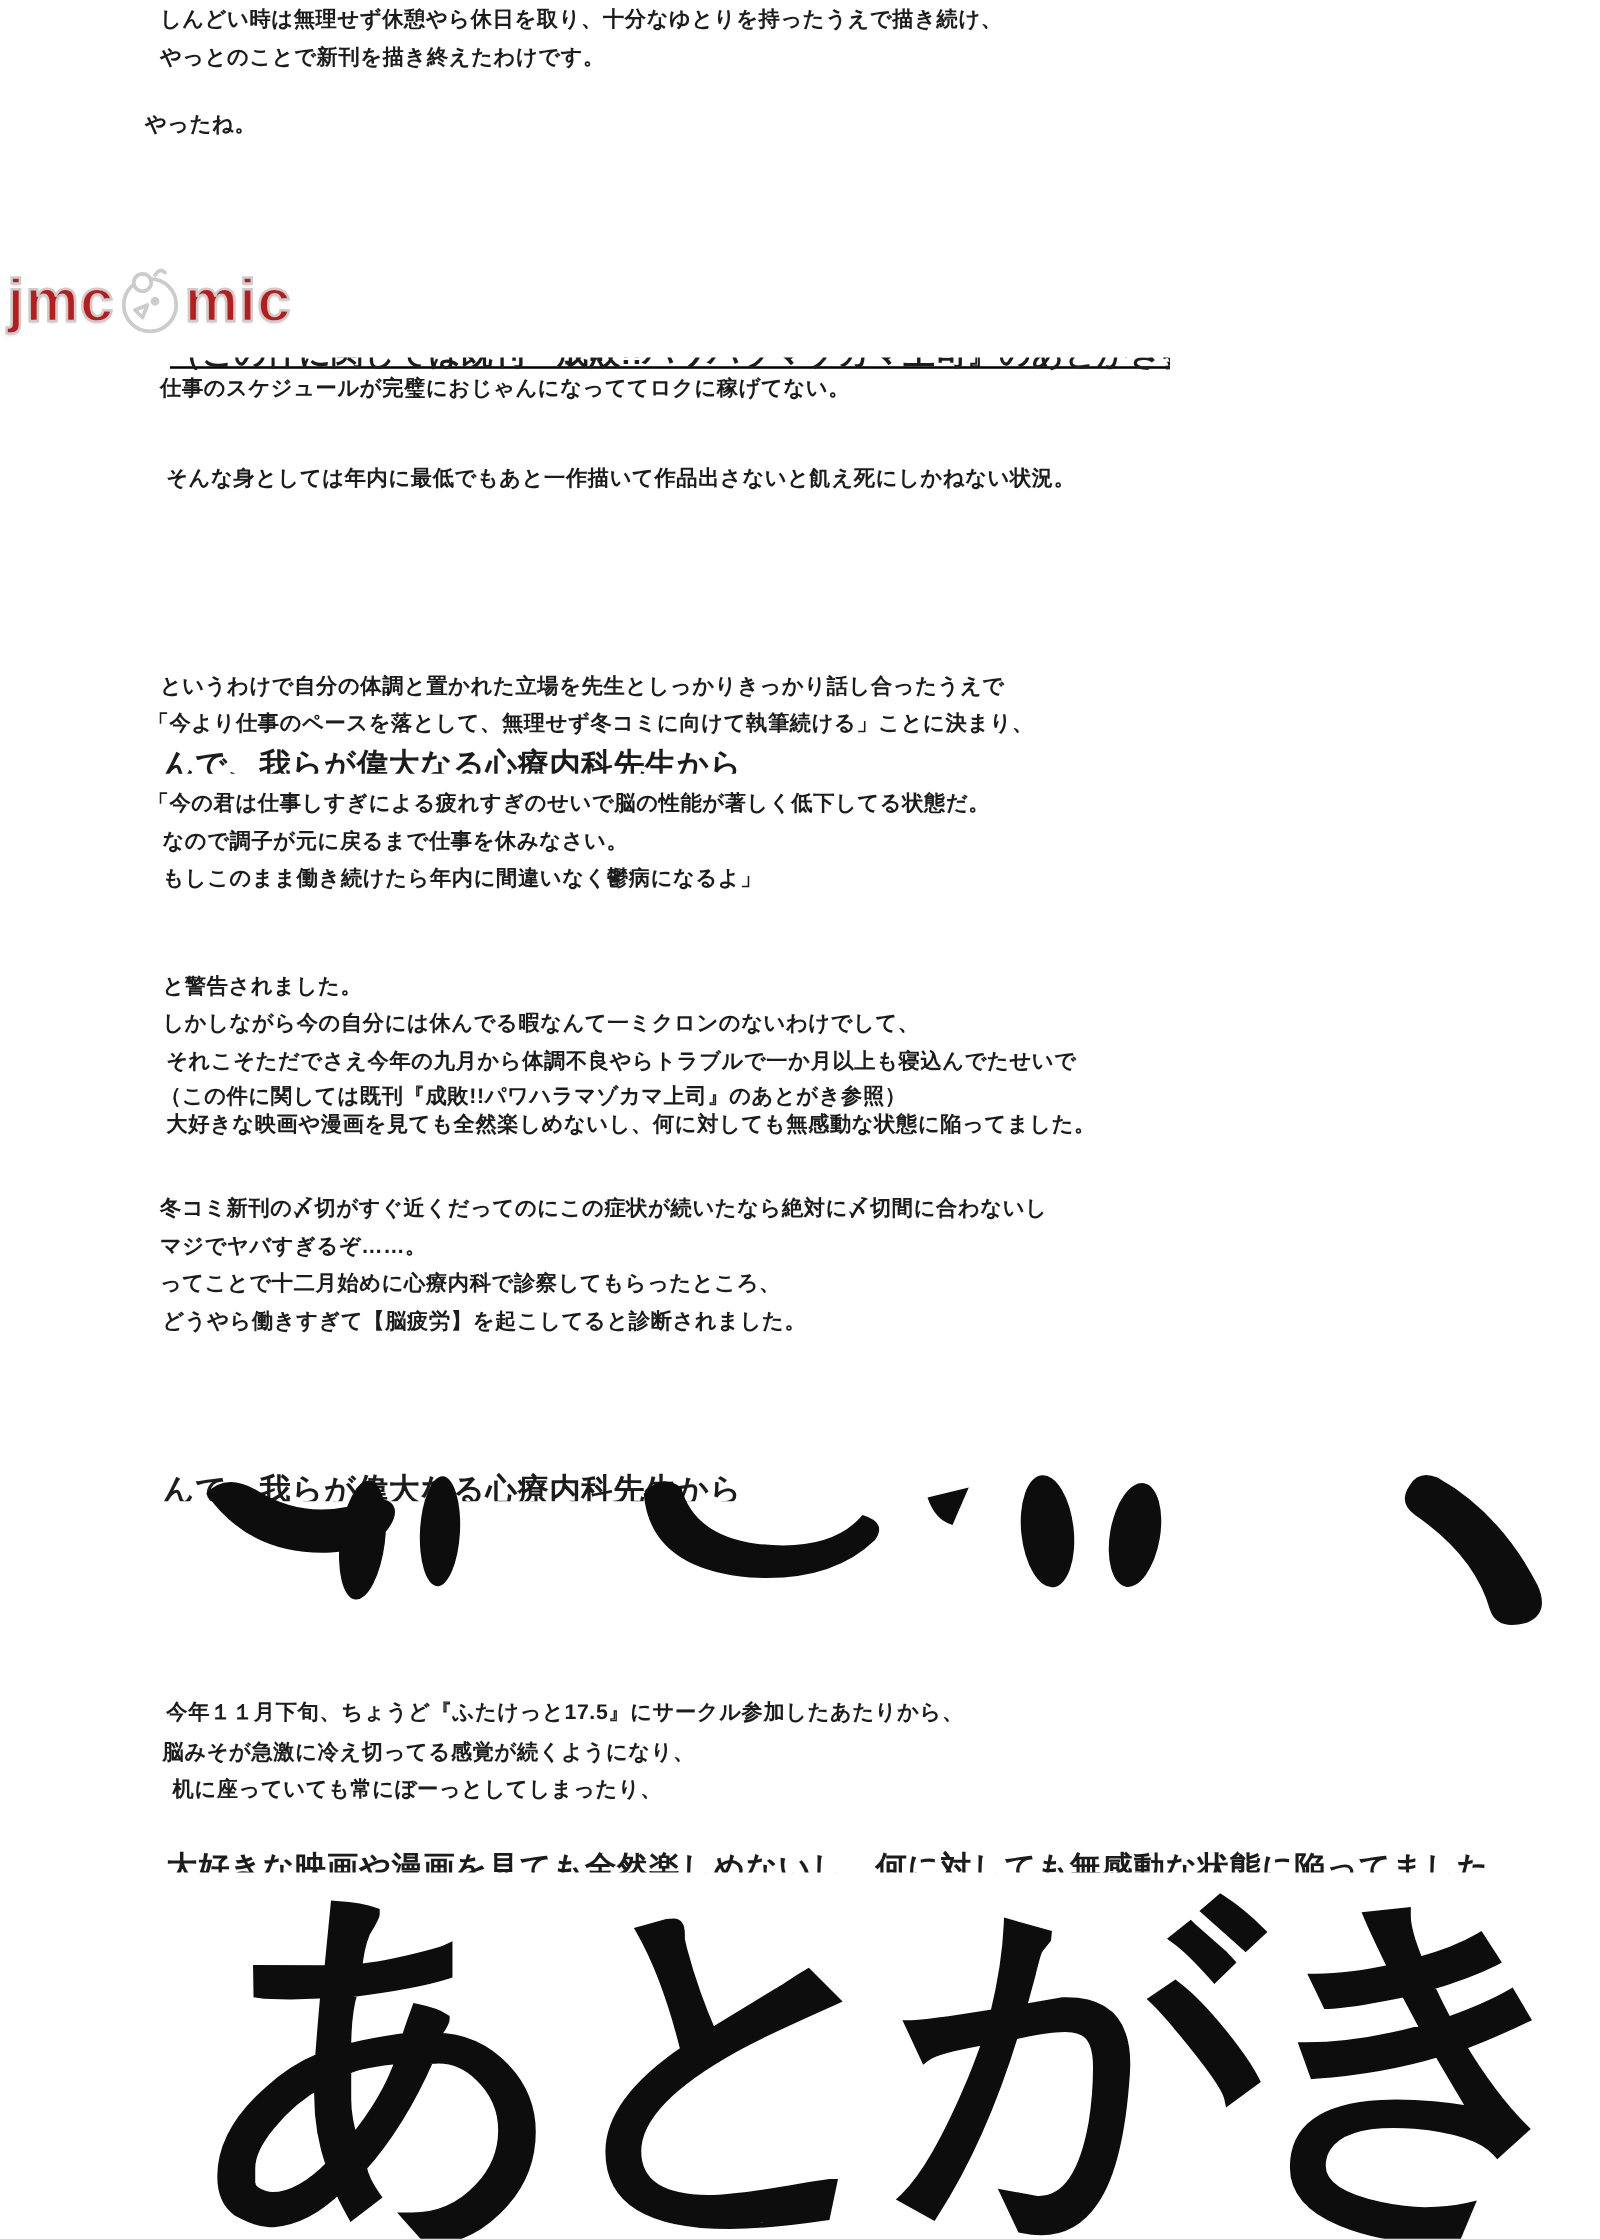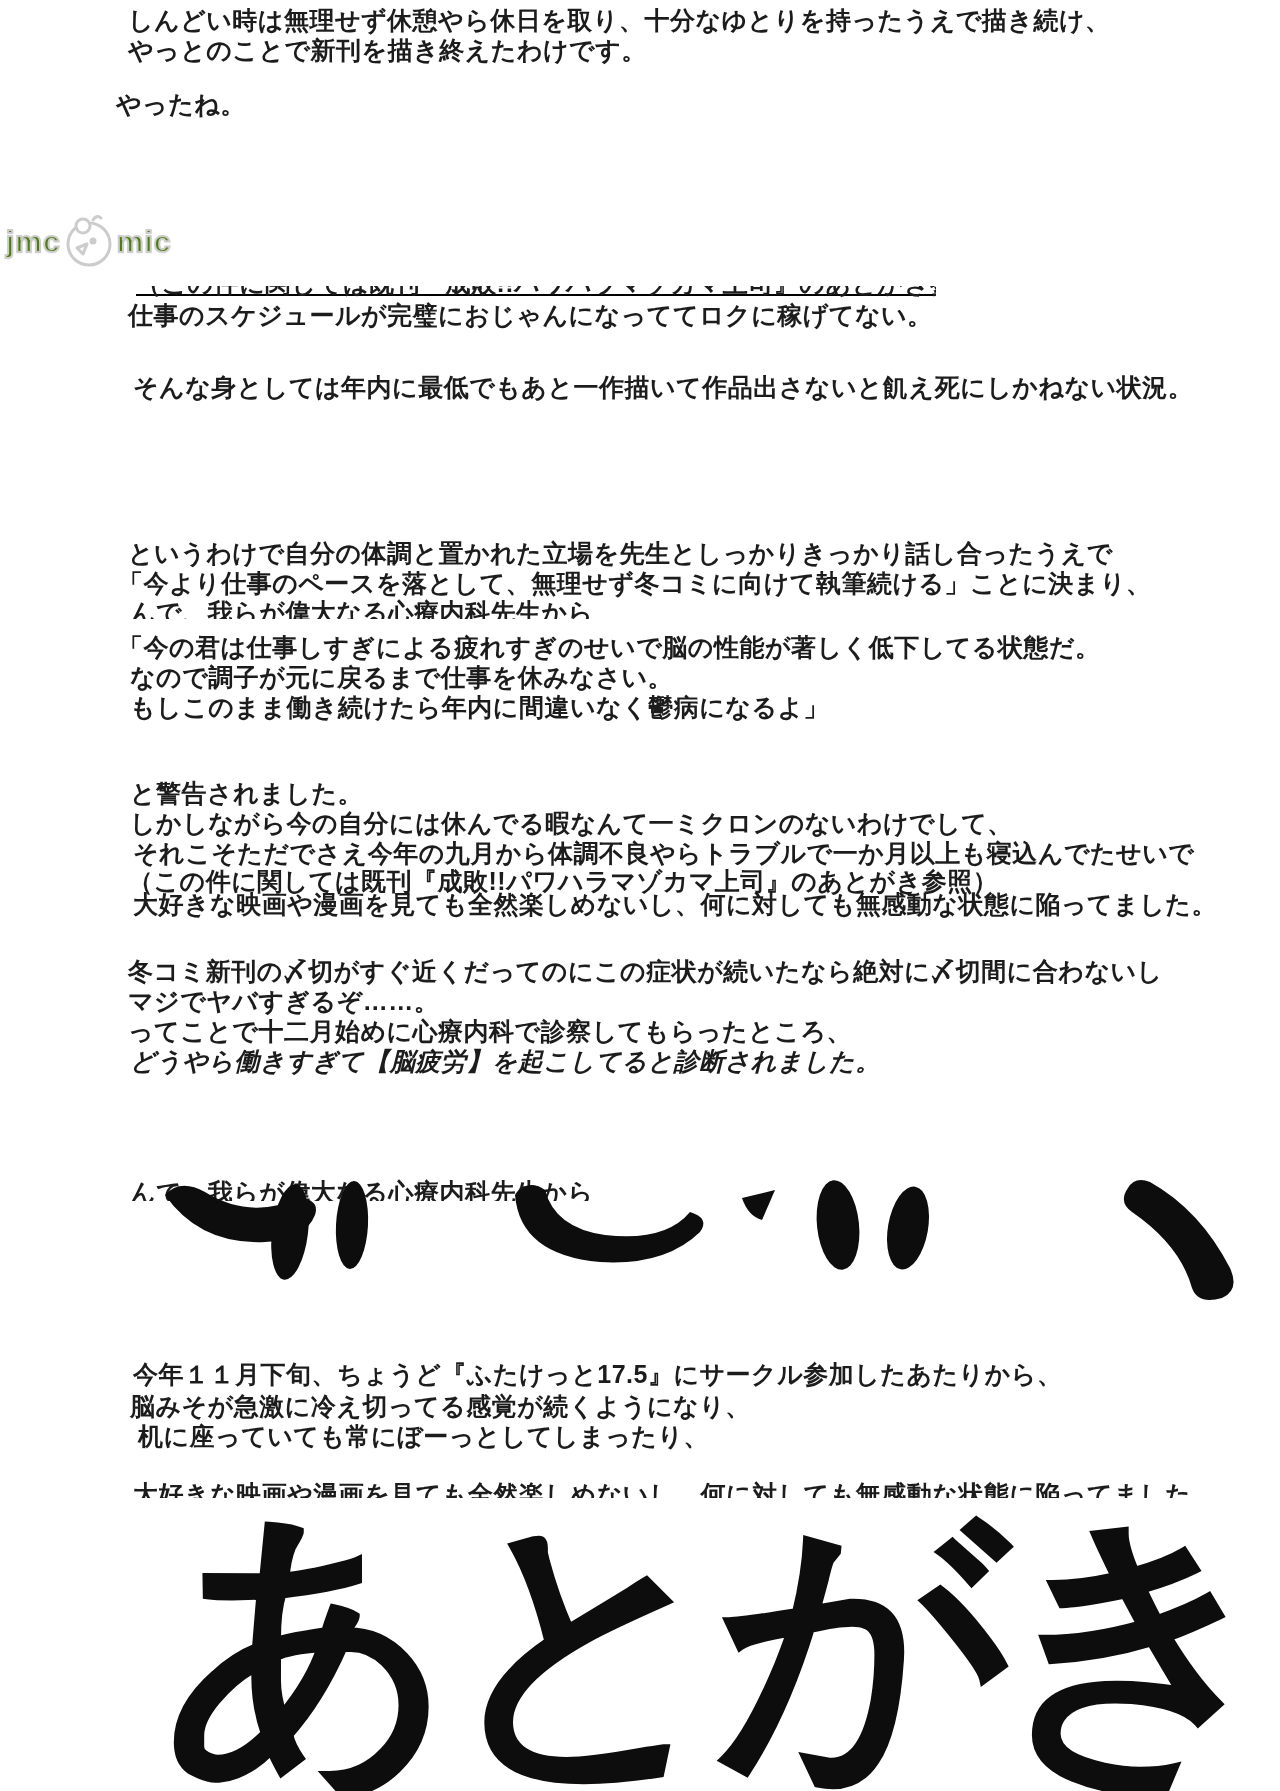--- a/index.html
+++ b/index.html
@@ -11,21 +11,21 @@
     background: #ffffff;
     font-family: "Liberation Sans", sans-serif;
   }
   .page {
     position: absolute;
     inset: 0;
     background: #ffffff;
   }
   .line {
     position: absolute;
-    font-size: 25px;
+    font-size: 17px;
     font-weight: 600;
     letter-spacing: 0.5px;
     color: #1c1c1c;
     white-space: nowrap;
     line-height: 1.15;
   }
   
   .clip {
     position: absolute;
     overflow: hidden;
@@ -46,24 +46,24 @@
   .watermark {
     position: absolute;
     left: 6px;
     top: 214px;
     display: flex;
     align-items: center;
     gap: 2px;
     user-select: none;
   }
   .watermark .wm-text {
-    font-size: 30px;
+    font-size: 48px;
     font-weight: 800;
     letter-spacing: 1px;
-    color: #4d7c0f;
+    color: #b91c1c;
     -webkit-text-stroke: 2px #cccccc;
     text-shadow: 0 1px 2px rgba(180,180,180,0.55);
     line-height: 1;
   }
   .watermark svg { display: block; }
   
   .big-title {
     position: absolute;
     left: 162px;
     top: 1498px;
@@ -126,21 +126,21 @@
 
   <div class="line" style="left:130px; top:779px;">と警告されました。</div>
   <div class="line" style="left:130px; top:809px;">しかしながら今の自分には休んでる暇なんて一ミクロンのないわけでして、</div>
   <div class="line" style="left:133px; top:839px;">それこそただでさえ今年の九月から体調不良やらトラブルで一か月以上も寝込んでたせいで</div>
   <div class="line" style="left:128px; top:867px;">（この件に関しては既刊『成敗!!パワハラマゾカマ上司』のあとがき参照）</div>
   <div class="line" style="left:133px; top:890px;">大好きな映画や漫画を見ても全然楽しめないし、何に対しても無感動な状態に陥ってました。</div>
 
   <div class="line" style="left:128px; top:957px;">冬コミ新刊の〆切がすぐ近くだってのにこの症状が続いたなら絶対に〆切間に合わないし</div>
   <div class="line" style="left:128px; top:987px;">マジでヤバすぎるぞ……。</div>
   <div class="line" style="left:128px; top:1017px;">ってことで十二月始めに心療内科で診察してもらったところ、</div>
-  <div class="line" style="left:130px; top:1047px;font-style:italic;">どうやら働きすぎて【脳疲労】を起こしてると診断されました。</div>
+  <div class="line" style="left:130px; top:1047px;">どうやら働きすぎて【脳疲労】を起こしてると診断されました。</div>
 
   <div class="clip" style="left:130px; top:1178px; width:800px; height:23px;">
     <span class="inner">んで、我らが偉大なる心療内科先生から</span>
   </div>
 
   <svg class="fragments" viewBox="0 0 1280 170">
     <g fill="#0d0d0d" stroke="none">
       <path d="M165 55 Q 200 105 265 102 Q 305 100 315 75 Q 320 60 300 58 Q 250 80 205 52 Q 180 38 165 55 Z"></path>
       <ellipse cx="290" cy="92" rx="18" ry="48" transform="rotate(7 290 92)"></ellipse>
       <ellipse cx="352" cy="85" rx="16" ry="44" transform="rotate(3 352 85)"></ellipse>

